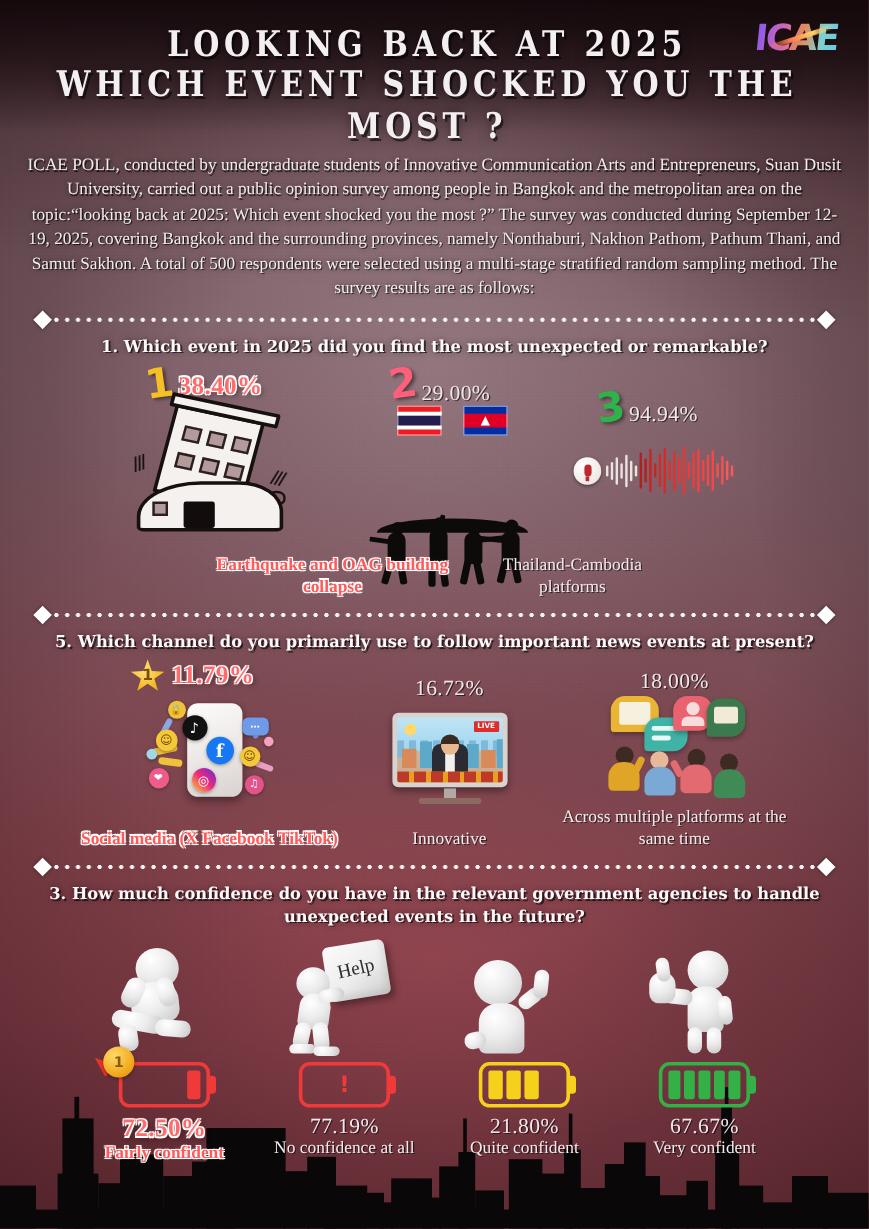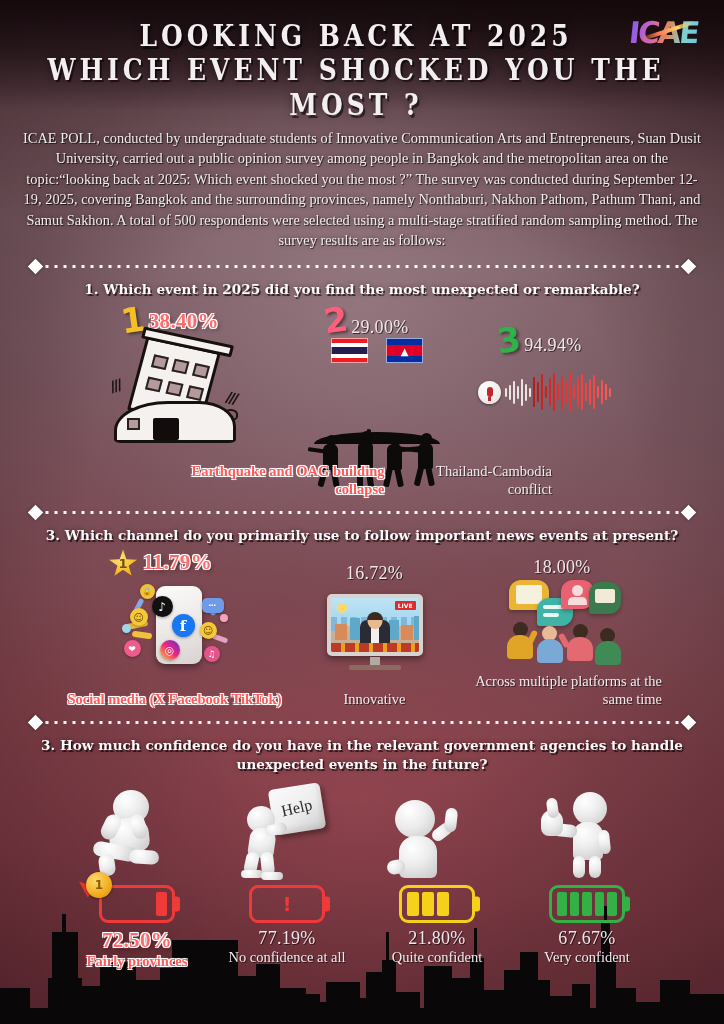--- a/index.html
+++ b/index.html
@@ -178,21 +178,21 @@
     font-size: 21px;
     font-weight: bold;
     text-shadow: 0 0 2px #fff, 1px 1px 0 #fff, -1px -1px 0 #fff, 1px -1px 0 #fff, -1px 1px 0 #fff, 2px 2px 4px rgba(0,0,0,.5);
   }
 
   .label {
     font-family: "Liberation Serif", serif;
     font-size: 14.5px;
     line-height: 17.5px;
     color: #f1ebed;
-    text-align: right;
+    text-align: center;
     text-shadow: 1px 1px 0 rgba(0,0,0,.6);
   }
   .label.hl {
     color: #ff5a5a;
     text-shadow: 0 0 2px #fff, 1px 1px 0 #fff, -1px -1px 0 #fff, 1px -1px 0 #fff, -1px 1px 0 #fff;
     font-weight: bold;
   }
 
   
   .rank-num {
@@ -552,31 +552,31 @@
         </div>
       </div>
     </div>
   </div>
 
   <div class="row" style="margin-top:0px;">
     <div class="col" style="width:230px;">
       <div class="label hl" style="max-width:215px;">Earthquake and OAG building collapse</div>
     </div>
     <div class="col" style="width:170px;">
-      <div class="label" style="max-width:150px;">Thailand-Cambodia conflict</div>
+      <div class="label" style="max-width:150px;">Thailand-Cambodia platforms</div>
     </div>
   </div>
 
   <div class="divider" style="margin-top:6px;">
     <div class="diamond"></div>
     <div class="dots"></div>
     <div class="diamond"></div>
   </div>
 
-  <div class="question">3. Which channel do you primarily use to follow important news events at present?</div>
+  <div class="question">5. Which channel do you primarily use to follow important news events at present?</div>
 
   <div class="row" style="margin-top:4px; align-items:flex-start; height:128px;">
 
     <div class="col" style="width:240px;">
       <div style="display:flex; align-items:center; gap:6px; margin-left:-28px;">
         <div class="rank-star">
           <div class="star-shape"></div>
           <div class="star-num">1</div>
         </div>
         <div class="pct top">11.79%</div>
@@ -749,21 +749,21 @@
       <div class="batt-wrap">
         <div class="medal">
           <div class="ribbon"></div>
           <div class="disc">1</div>
         </div>
         <div class="batt red">
           <i style="flex:0 0 11px; margin-left:auto;"></i>
         </div>
       </div>
       <div class="pct top" style="margin-top:2px;">72.50%</div>
-      <div class="label hl" style="max-width:120px;">Fairly provinces</div>
+      <div class="label hl" style="max-width:120px;">Fairly confident</div>
     </div>
 
     <div class="col" style="width:150px;">
       <div class="batt-wrap">
         <div class="batt red">
           <div class="bang">!</div>
         </div>
       </div>
       <div class="pct" style="margin-top:2px;">77.19%</div>
       <div class="label" style="max-width:130px;">No confidence at all</div>

